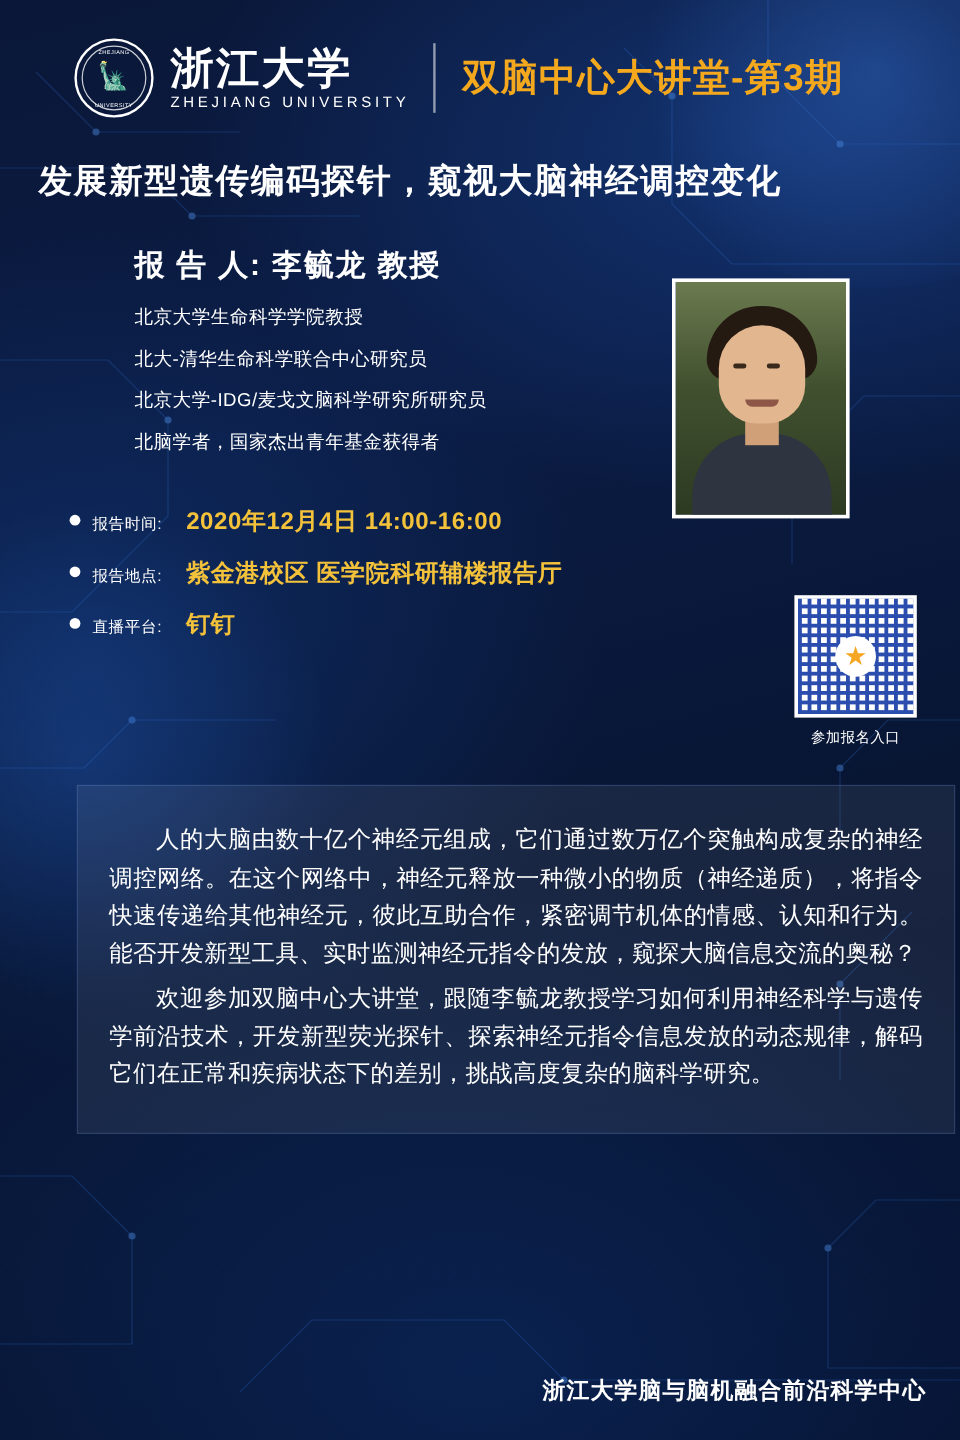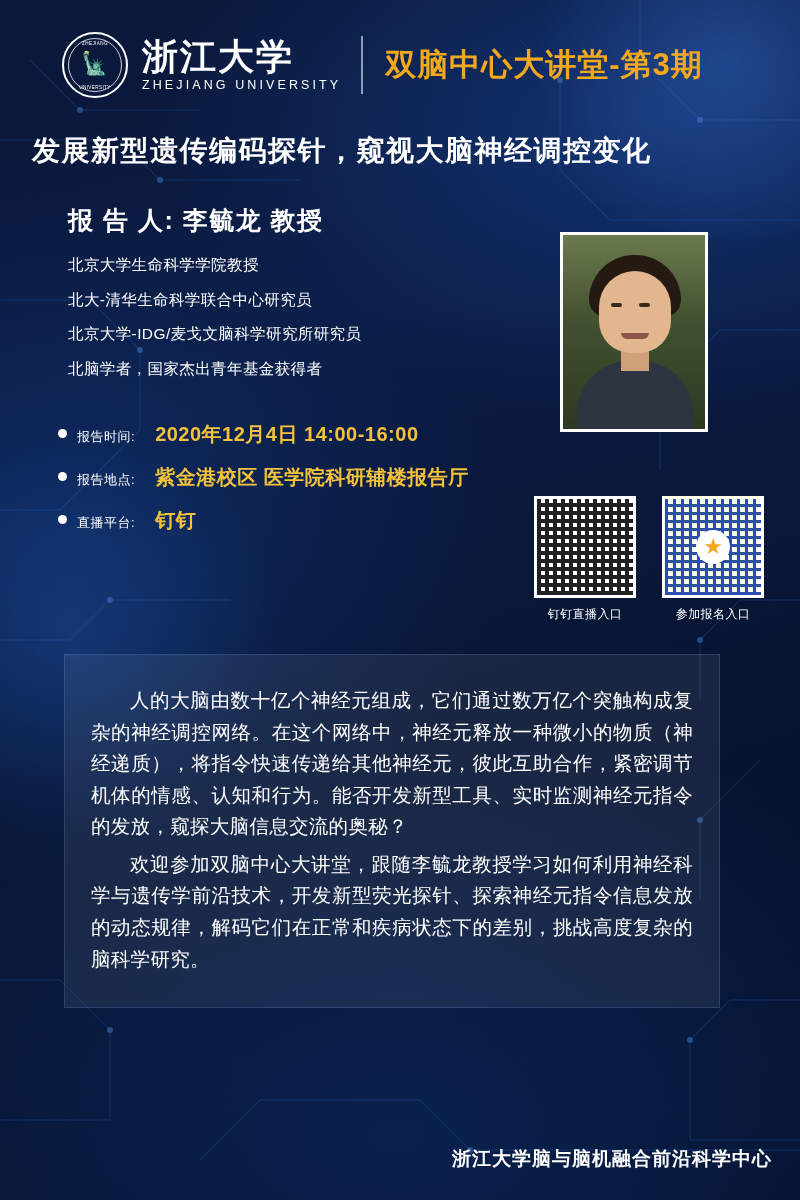--- a/index.html
+++ b/index.html
@@ -118,20 +118,21 @@
     font-weight: bold;
     letter-spacing: 1.5px;
     padding: 36px 40px 0 32px;
   }
 
   
   .speaker-block {
     position: relative;
     padding: 34px 0 0 68px;
     width: 470px;
+    margin-left: 44px;
   }
   .speaker-line {
     color: #ffffff;
     font-size: 25px;
     font-weight: bold;
     letter-spacing: 1.5px;
   }
   .speaker-affils {
     margin-top: 20px;
   }
@@ -281,21 +282,21 @@
     font-size: 12px;
     margin-top: 8px;
     letter-spacing: 0.4px;
   }
 
   
   .abstract {
     position: absolute;
     left: 64px;
     top: 654px;
-    width: 656px;
+    width: 732px;
     padding: 30px 26px 26px 26px;
     box-sizing: border-box;
     background: rgba(255,255,255,0.07);
     border: 1px solid rgba(140,180,255,0.18);
     color: #ffffff;
     font-size: 19.5px;
     line-height: 1.62;
     letter-spacing: 0.3px;
     text-align: justify;
   }
@@ -411,26 +412,20 @@
     <div class="info-item">
       <span class="bullet"></span>
       <span class="info-label">直播平台:</span>
       <span class="info-value">钉钉</span>
     </div>
   </div>
 
   <div class="qr-area">
     <div class="qr-box">
       <div class="qr-img">
-        <div class="qr-noise"></div>
-      </div>
-      <div class="qr-caption">钉钉直播入口</div>
-    </div>
-    <div class="qr-box">
-      <div class="qr-img">
         <div class="qr-noise alt"></div>
         <div class="qr-center-star">★</div>
       </div>
       <div class="qr-caption">参加报名入口</div>
     </div>
   </div>
 
   <div class="abstract">
     <p>人的大脑由数十亿个神经元组成，它们通过数万亿个突触构成复杂的神经调控网络。在这个网络中，神经元释放一种微小的物质（神经递质），将指令快速传递给其他神经元，彼此互助合作，紧密调节机体的情感、认知和行为。能否开发新型工具、实时监测神经元指令的发放，窥探大脑信息交流的奥秘？</p>
     <p>欢迎参加双脑中心大讲堂，跟随李毓龙教授学习如何利用神经科学与遗传学前沿技术，开发新型荧光探针、探索神经元指令信息发放的动态规律，解码它们在正常和疾病状态下的差别，挑战高度复杂的脑科学研究。</p>

